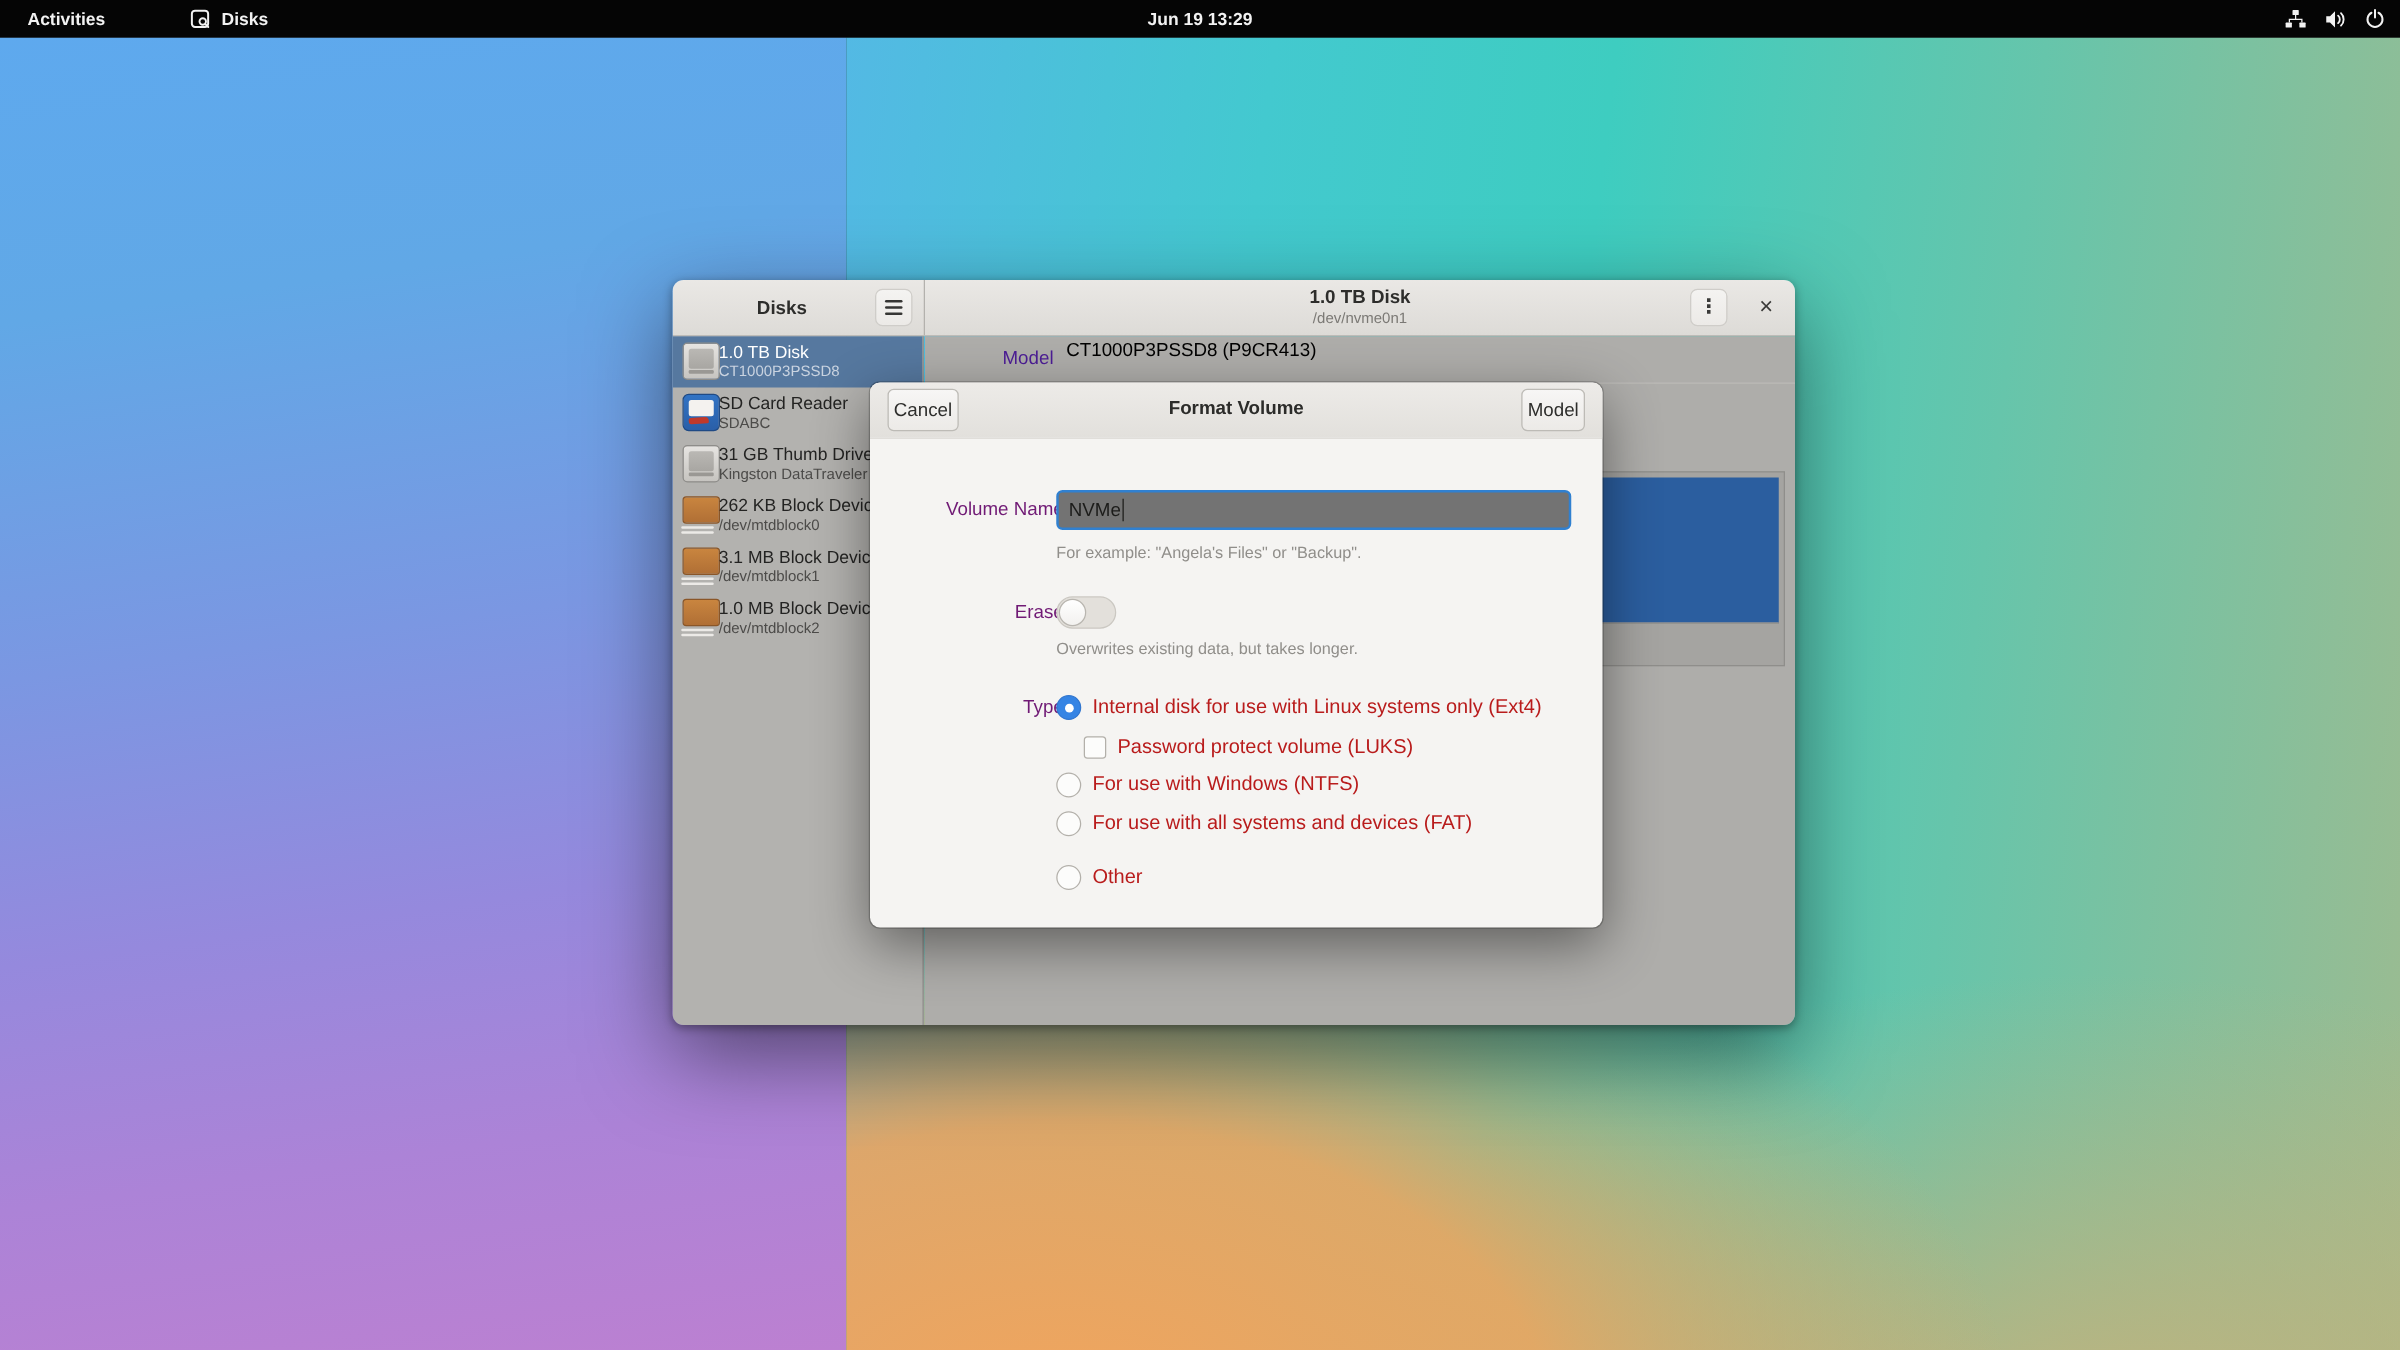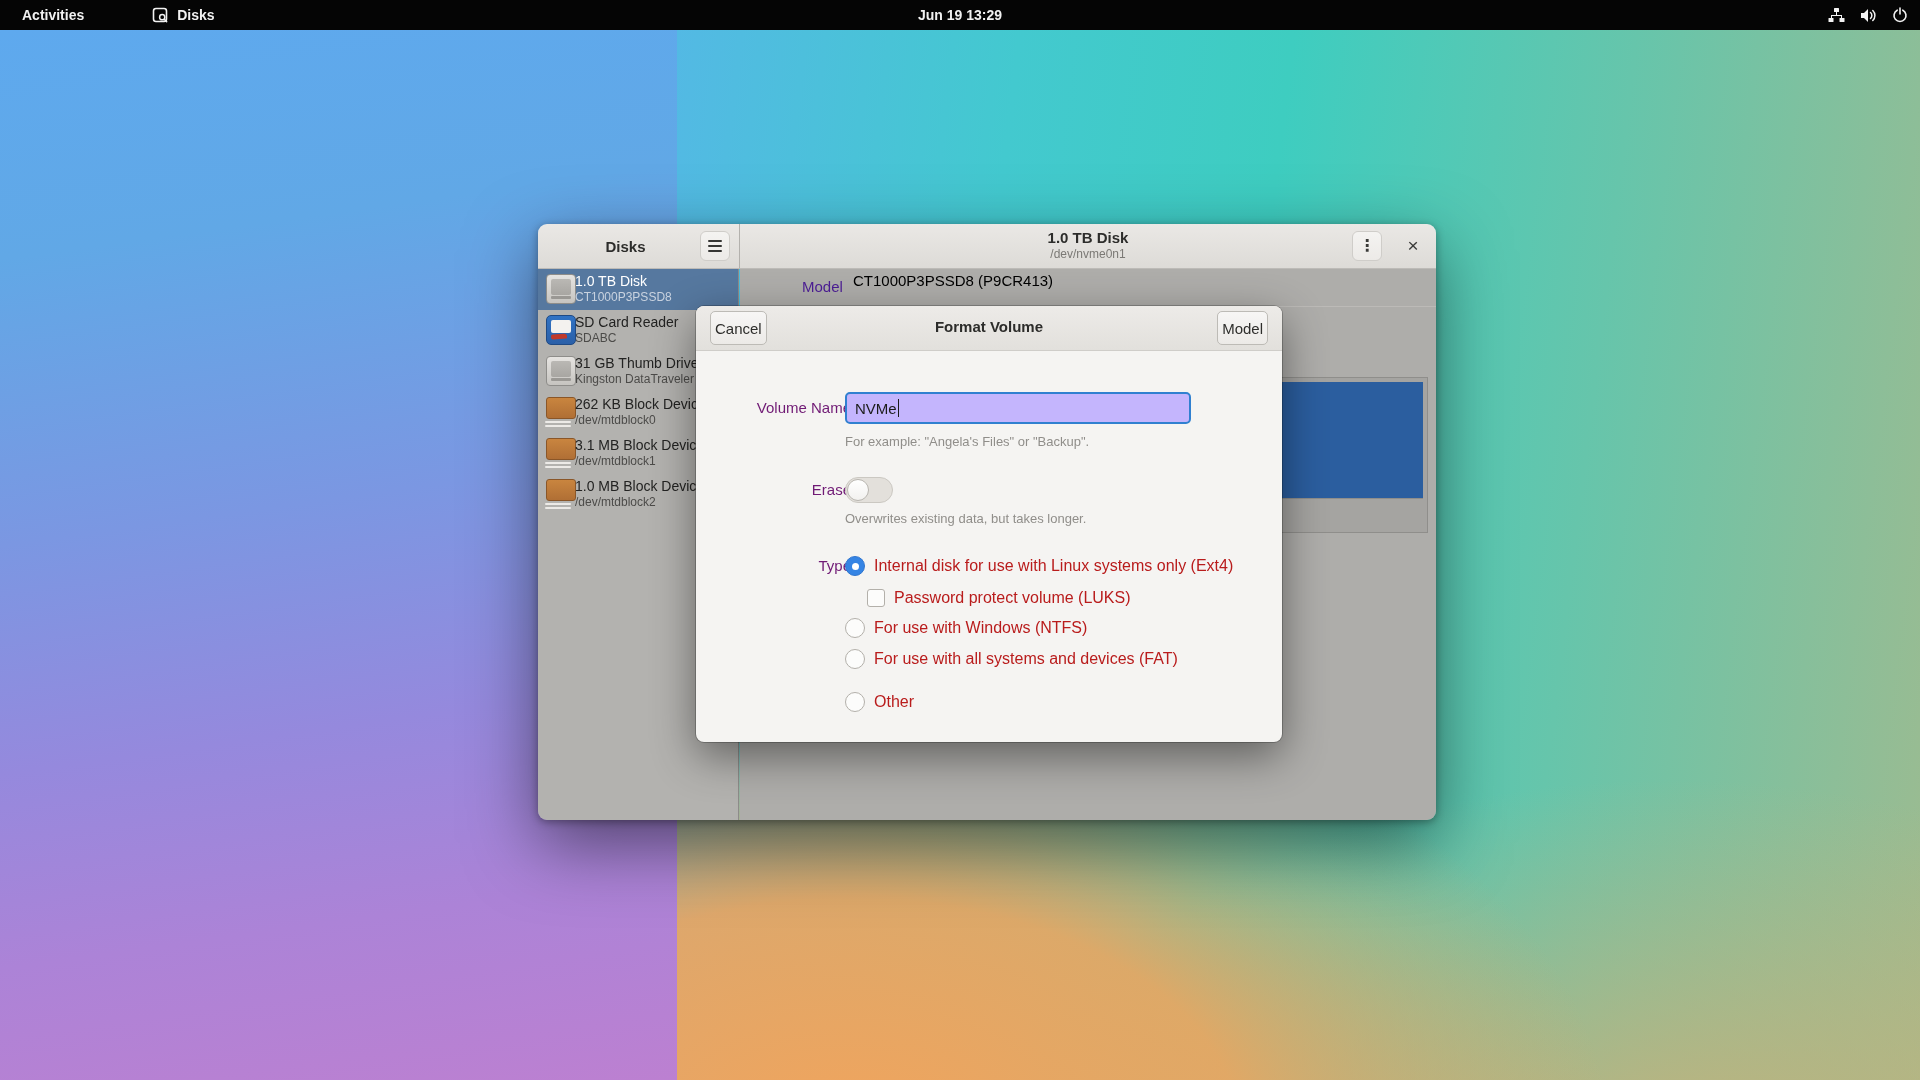--- a/index.html
+++ b/index.html
@@ -106,22 +106,22 @@
   .btn{position:absolute;top:5px;height:34px;border-radius:5px;border:1px solid #bdbbb6;
     background:linear-gradient(#f7f6f5,#eceae7);color:#2e2e2c;font-size:15px;
     display:flex;align-items:center;justify-content:center;padding:0 4px;box-sizing:border-box;}
   .btn-cancel{left:14px;}
   .btn-next{right:14px;}
   .dialog-body{position:absolute;left:0;right:0;top:44px;bottom:0;}
   .form-label{position:absolute;left:0;width:140px;text-align:right;font-size:15px;color:#701a75;padding-left:15px;}
   .lbl-volume{top:42px;height:32px;line-height:32px;}
   .lbl-erase{top:127px;height:26px;line-height:26px;}
   .lbl-type{top:204px;height:24px;line-height:24px;}
-  .text-input{position:absolute;left:149px;top:42px;width:346px;height:32px;box-sizing:border-box;
-    background:#c4b5fd;border:2px solid #3080d0;border-radius:5px;font-size:15px;color:#1c1c1a;
+  .text-input{position:absolute;left:149px;top:42px;width:412px;height:32px;box-sizing:border-box;
+    background:#737373;border:2px solid #3080d0;border-radius:5px;font-size:15px;color:#1c1c1a;
     display:flex;align-items:center;padding:0 8px;}
   .caret{display:inline-block;width:1px;height:18px;background:#1c1c1a;margin-left:1px;}
   .hint{position:absolute;left:149px;font-size:13px;color:#908e8a;}
   .hint-volume{top:84px;}
   .hint-erase{top:161px;}
   .toggle{position:absolute;left:149px;top:127px;width:48px;height:26px;border-radius:13px;
     background:#e3e0db;border:1px solid #cbc8c2;box-sizing:border-box;}
   .toggle .knob{position:absolute;left:1px;top:1px;width:22px;height:22px;border-radius:50%;
     background:linear-gradient(#ffffff,#f2f1ef);border:1px solid #b9b6b0;box-sizing:border-box;}
   .opt-row{position:absolute;display:flex;align-items:center;gap:9px;height:24px;}

